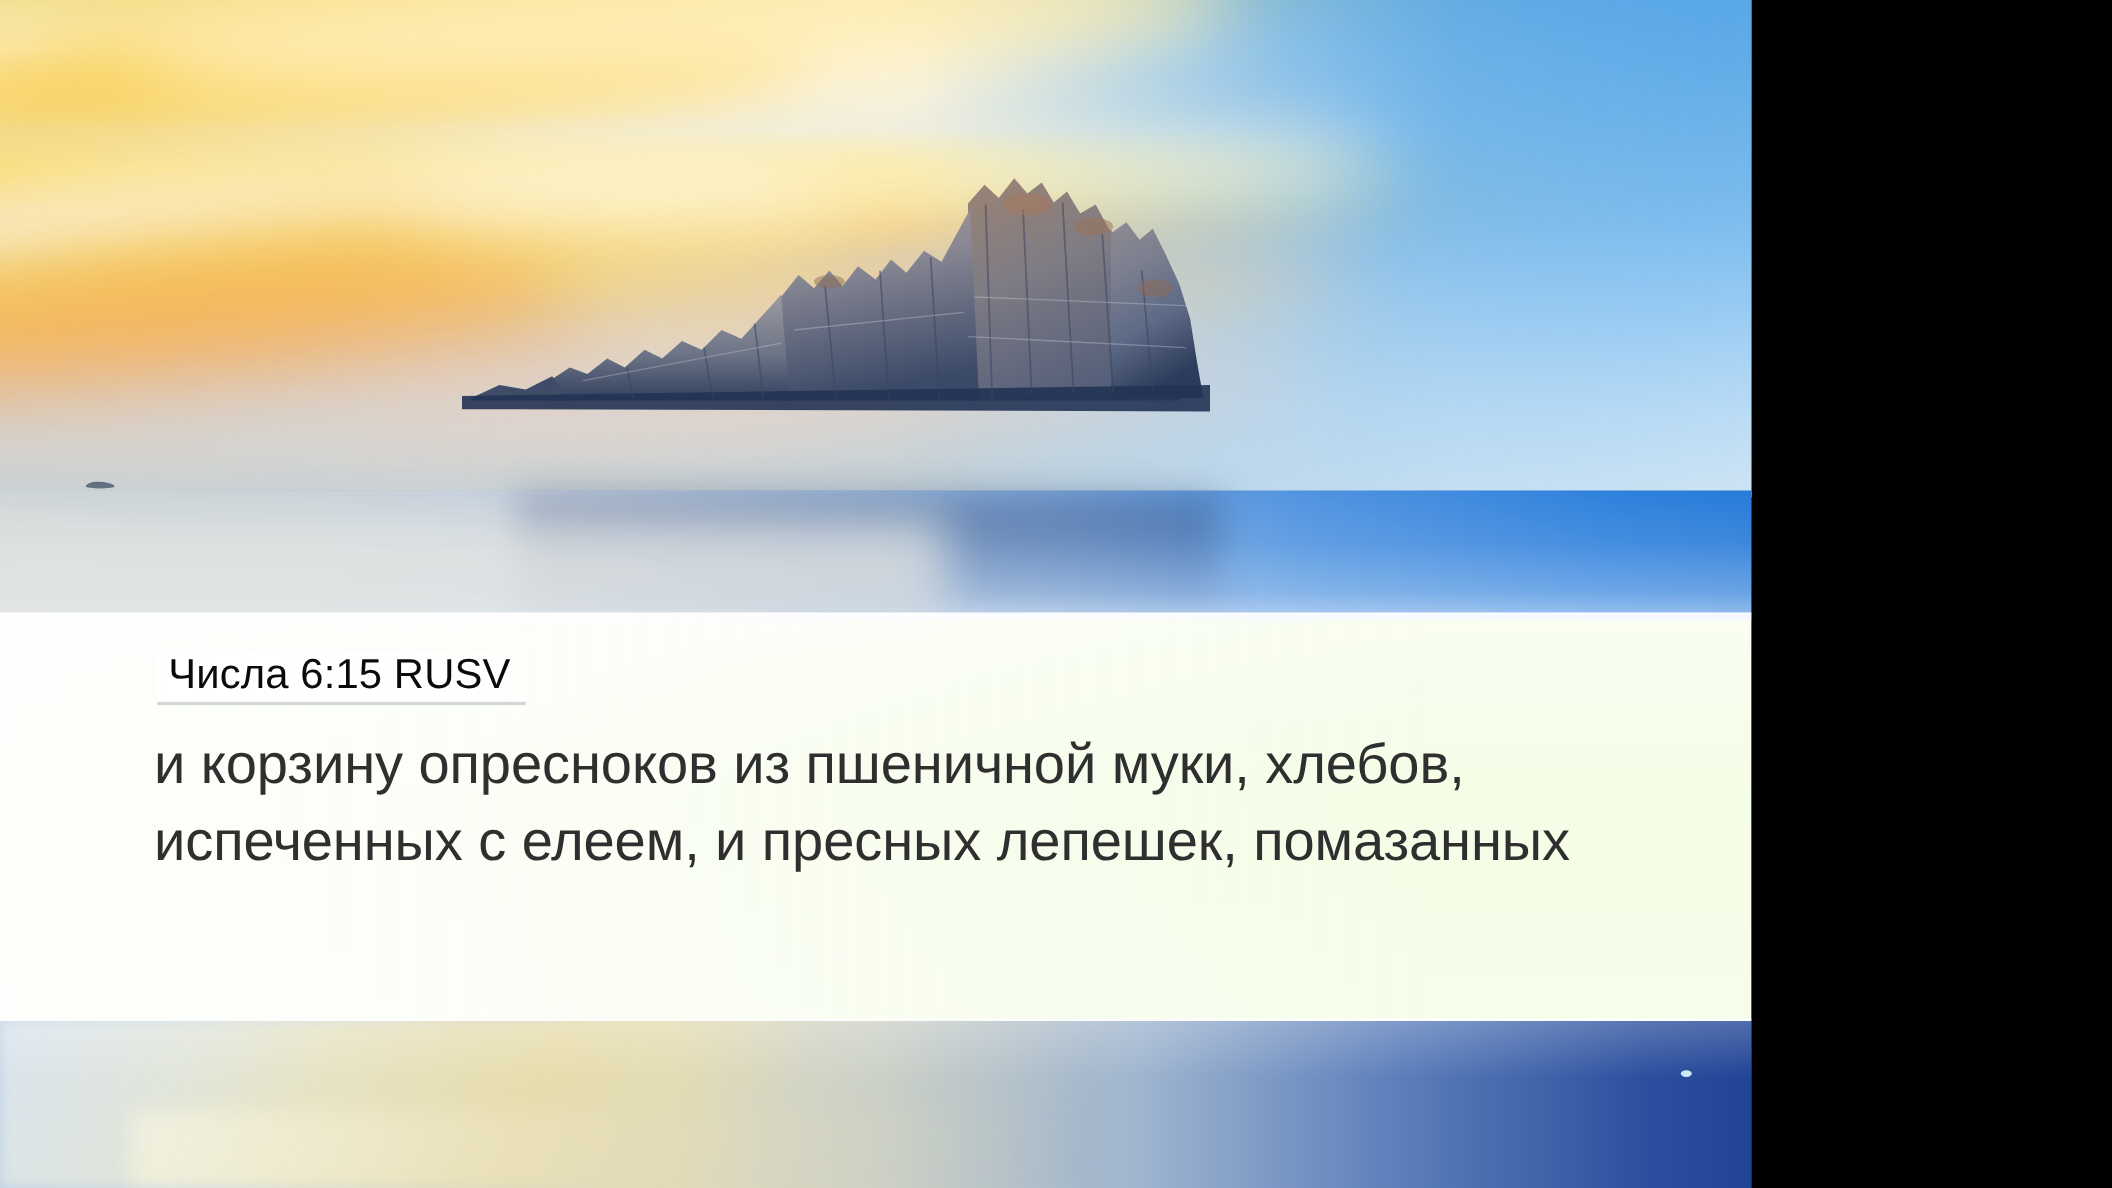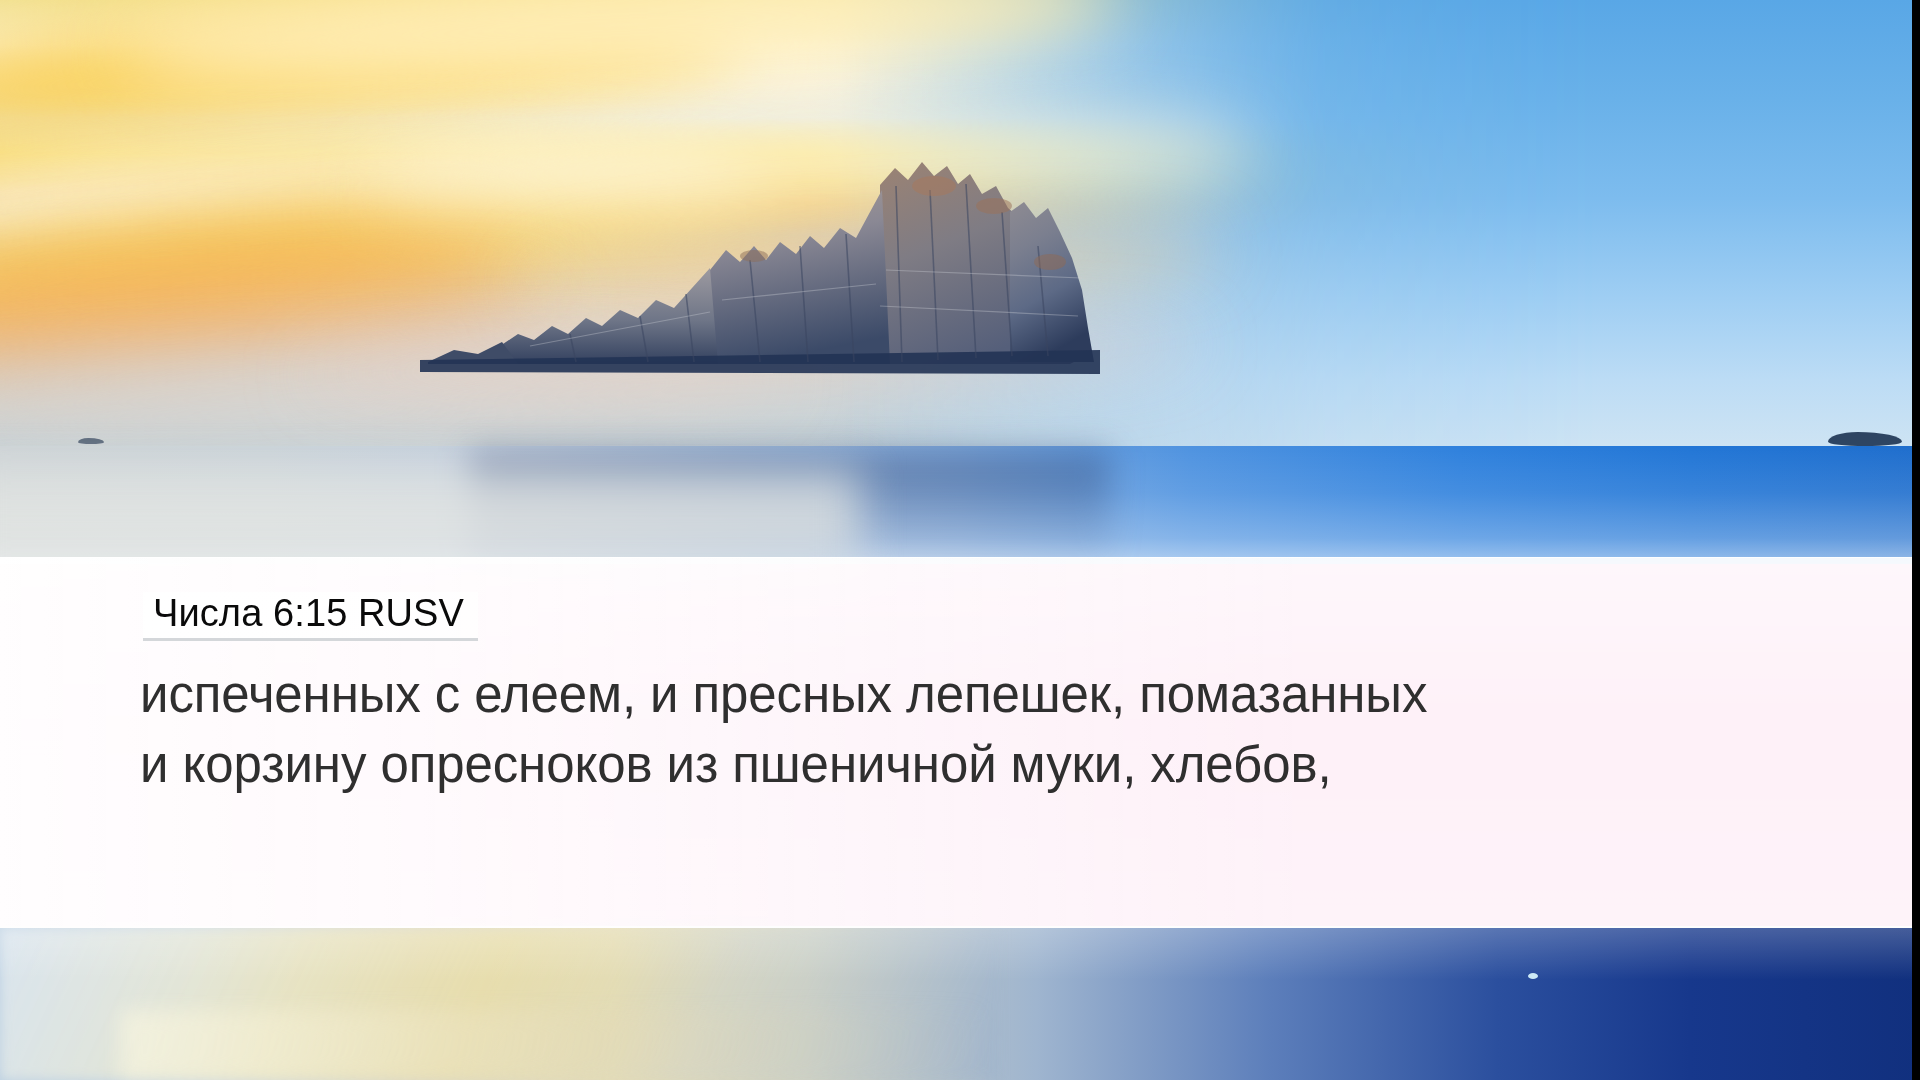--- a/index.html
+++ b/index.html
@@ -6,24 +6,24 @@
     margin: 0;
     padding: 0;
     background: #000;
   }
   body {
     font-family: "Liberation Sans", sans-serif;
   }
 
   #stage {
     position: relative;
-    width: 1912px;
+    width: 1592px;
     height: 1080px;
     overflow: hidden;
-    background: #f9a8d4;
+    background: #bef264;
   }
 
   
   .photo {
     position: absolute;
     inset: 0;
     overflow: hidden;
   }
 
   
@@ -354,17 +354,17 @@
     <div class="spark"></div>
   </div>
 
   <div class="caption-panel"></div>
 
   <div class="ref-box">
     <div class="ref-text">Числа 6:15 RUSV</div>
   </div>
 
   <div class="verse-text">
+    <span class="verse-line">и корзину опресноков из пшеничной муки, хлебов,</span>
     <span class="verse-line">испеченных с елеем, и пресных лепешек, помазанных</span>
-    <span class="verse-line">и корзину опресноков из пшеничной муки, хлебов,</span>
   </div>
 
 </div>
 
 </body></html>

